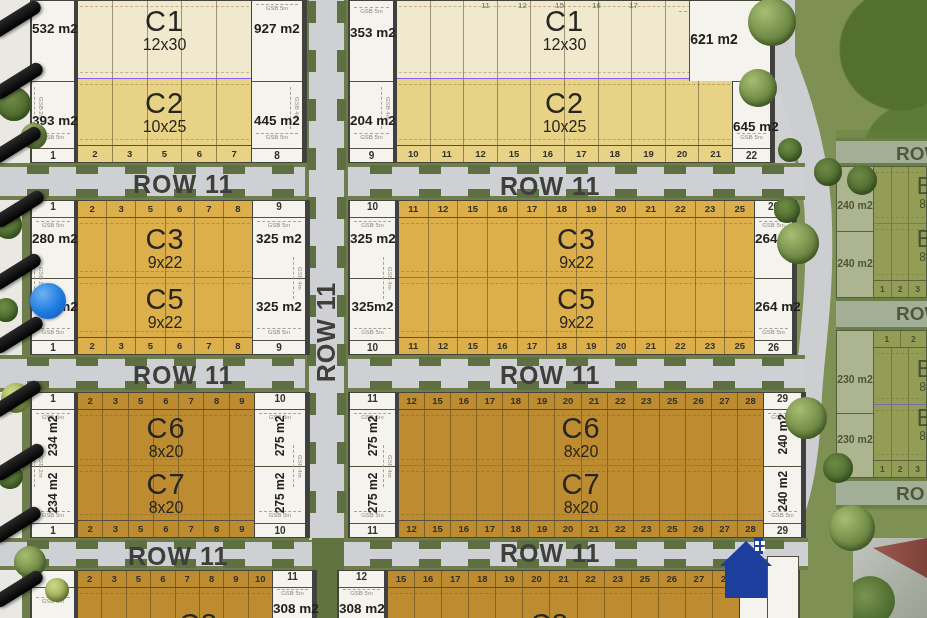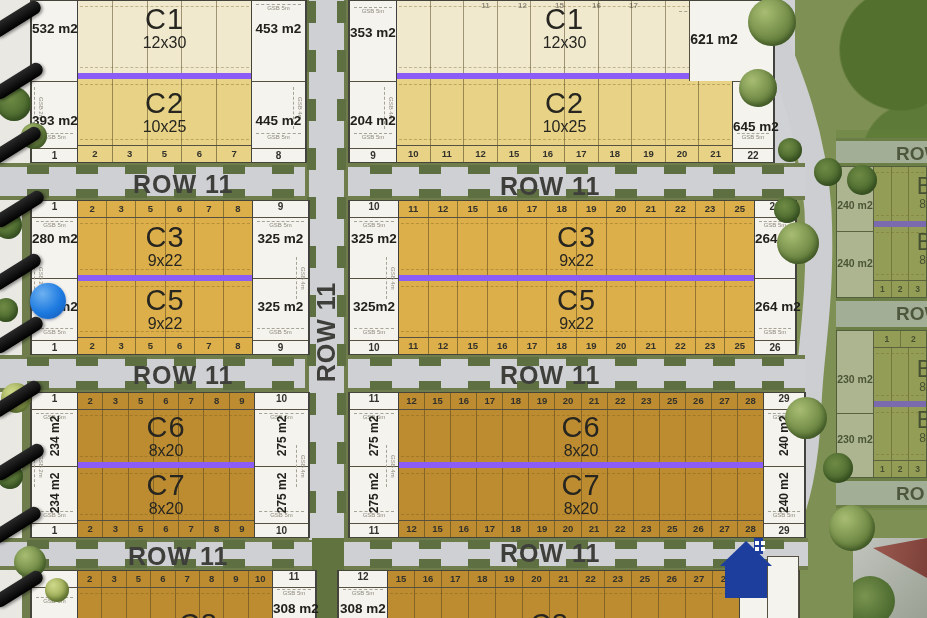--- a/index.html
+++ b/index.html
@@ -11,23 +11,23 @@
   .street .bumps-t,.street .bumps-b{position:absolute;left:0;right:0;height:9px;
     background:repeating-linear-gradient(90deg,transparent 0 27px,#5e6f42 27px 49px);}
   .bumps-t{top:-2px;}.bumps-b{bottom:-2px;}
   .street-v{position:absolute;background:#cfd0d3;z-index:1;border-left:4px solid #6f7d4d;border-right:4px solid #6f7d4d;box-sizing:border-box;}
   .street-v .bumps-l,.street-v .bumps-r{position:absolute;top:0;bottom:0;width:9px;
     background:repeating-linear-gradient(0deg,transparent 0 27px,#5e6f42 27px 49px);}
   .bumps-l{left:-2px;}.bumps-r{right:-2px;}
   .street-label{position:absolute;font-size:25px;font-weight:600;color:#3e3e3b;letter-spacing:1px;white-space:nowrap;z-index:3;}
   
   .block{position:absolute;display:flex;border:1.5px solid #45443b;background:#f5f3ee;box-sizing:border-box;z-index:2;}
-  .endlot{position:relative;background:#f5f3ee;flex:0 0 auto;border-left:1px solid #45443b;border-right:1px solid #404040;box-sizing:border-box;}
+  .endlot{position:relative;background:#f5f3ee;flex:0 0 auto;border-left:1px solid #45443b;border-right:4px solid #404040;box-sizing:border-box;}
   .colored{position:relative;flex:1;display:flex;flex-direction:column;}
-  .crow{position:relative;flex:1;border-top:6px solid #8b5cf6;}
+  .crow{position:relative;flex:1;border-top:1px solid #8b5cf6;}
   .crow.first{border-top:none;}
   .crow::before{content:'';position:absolute;left:2px;right:2px;top:5px;border-top:1px dashed rgba(110,85,25,.35);}
   .crow::after{content:'';position:absolute;left:2px;right:2px;bottom:5px;border-top:1px dashed rgba(110,85,25,.35);}
   .fill-c1{background:#f0e9cd;}
   .fill-c2{background:#e7d286;}
   .fill-c35{background:#dcaf4a;}
   .fill-c67{background:#bd8c30;}
   .fill-c8{background:#bd8c30;}
   .vlines{position:absolute;inset:0;display:flex;}
   .vlines span{flex:1;border-left:1px solid rgba(75,62,25,.5);font-size:0;color:transparent;}
@@ -162,21 +162,21 @@
       </div>
       <div class="numstrip bot fill-c2">
           <span>2</span>
           <span>3</span>
           <span>5</span>
           <span>6</span>
           <span>7</span>
         </div>
     </div>
     <div class="endlot" style="width:55px;">
-      <span class="area" style="top:20px">453 m2</span>
+      <span class="area" style="top:20px">927 m2</span>
       <span class="area" style="top:112px">445 m2</span>
       <div class="hdiv" style="top:80px"></div>
       <div class="hdiv" style="top:147px"></div>
       <span class="num numb">8</span>
       <span class="gsb" style="top:3px">GSB 5m</span>
       <span class="gsb" style="bottom:21px">GSB 5m</span>
       <span class="gsb side side-r" style="top:86px">GSB 4m</span>
     </div>
   </div>
 

